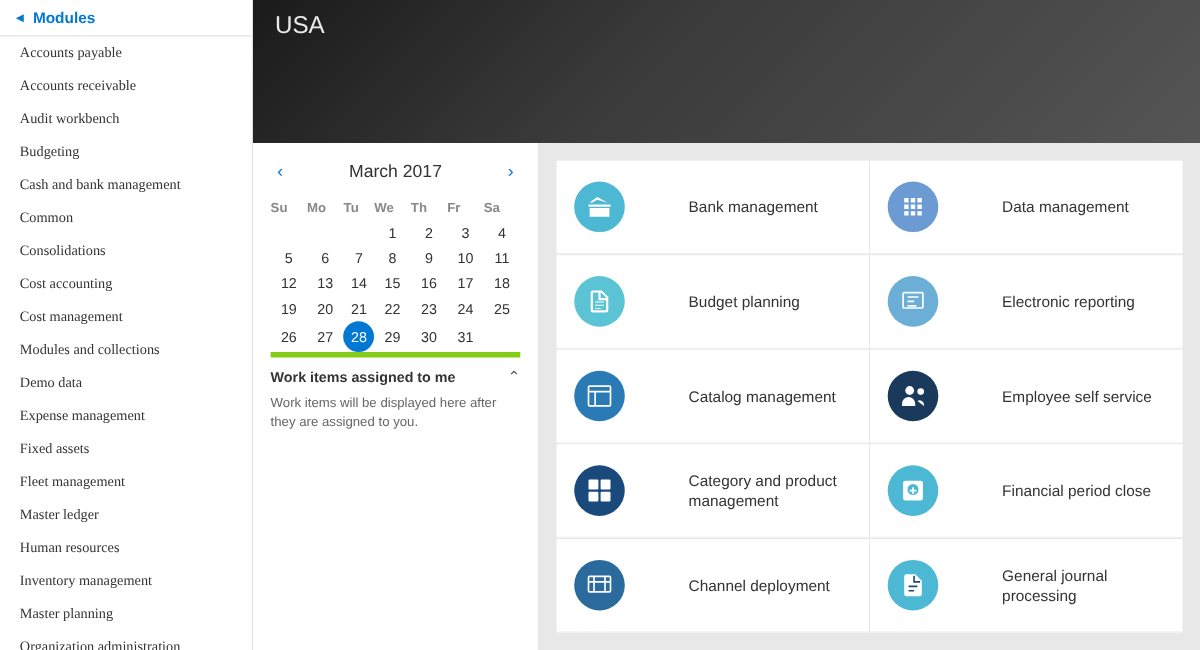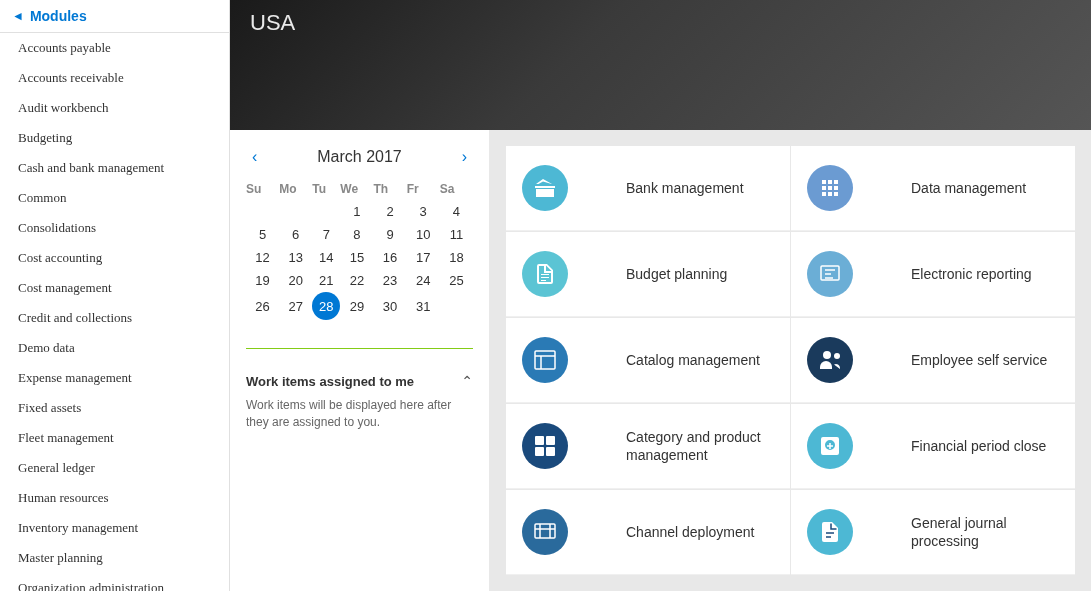--- a/index.html
+++ b/index.html
@@ -33,21 +33,21 @@
     .calendar-nav { display: flex; align-items: center; justify-content: space-between; margin-bottom: 10px; }
     .calendar-nav-btn { background: none; border: none; cursor: pointer; color: #0078d4; font-size: 16px; padding: 2px 6px; }
     .calendar-month-year { font-size: 16px; color: #333; font-weight: 400; }
     .calendar-grid { width: 100%; }
     .calendar-grid table { width: 100%; border-collapse: collapse; }
     .calendar-grid th { text-align: left; font-weight: 700; color: #888; font-size: 12px; padding: 4px 0; }
     .calendar-grid td { text-align: center; padding: 4px 2px; font-size: 13px; color: #333; cursor: pointer; border-radius: 50%; }
     .calendar-grid td.today { background: #0078d4; color: #fff; border-radius: 50%; width: 28px; height: 28px; }
     .calendar-grid td.today-cell { }
 
-    .work-items { margin-top: 28px; border-top: 1px solid #84cc16; padding-top: 24px; }
+    .work-items { margin-top: 0; border-top: 5px solid #84cc16; padding-top: 9px; }
     .work-items-header { display: flex; justify-content: space-between; align-items: center; margin-bottom: 8px; }
     .work-items-title { font-size: 13px; font-weight: 600; color: #333; }
     .work-items-collapse { color: #555; font-size: 14px; cursor: pointer; }
     .work-items-desc { font-size: 12px; color: #666; line-height: 1.4; }
 
     
     .tiles-section { flex: 1; padding: 16px; display: grid; grid-template-columns: 1fr 1fr; grid-template-rows: repeat(5, 1fr); gap: 1px; background: #e8e8e8; overflow-y: auto; }
     .tile { background: #fff; display: flex; align-items: center; padding: 14px 16px; cursor: pointer; gap: 14px; border-bottom: 1px solid #f0f0f0; }
     .tile-icon { width: 46px; height: 46px; border-radius: 50%; display: flex; align-items: center; justify-content: center; flex-shrink: 0; }
     .tile-icon svg { width: 24px; height: 24px; fill: #fff; }
@@ -83,26 +83,26 @@
     <div class="sidebar-list" id="sidebar-list">
         <div class="sidebar-item">Accounts payable</div>
         <div class="sidebar-item">Accounts receivable</div>
         <div class="sidebar-item">Audit workbench</div>
         <div class="sidebar-item">Budgeting</div>
         <div class="sidebar-item">Cash and bank management</div>
         <div class="sidebar-item">Common</div>
         <div class="sidebar-item">Consolidations</div>
         <div class="sidebar-item">Cost accounting</div>
         <div class="sidebar-item">Cost management</div>
-        <div class="sidebar-item">Credit and collections</div>
+        <div class="sidebar-item">Modules and collections</div>
         <div class="sidebar-item">Demo data</div>
         <div class="sidebar-item">Expense management</div>
         <div class="sidebar-item">Fixed assets</div>
         <div class="sidebar-item">Fleet management</div>
-        <div class="sidebar-item">General ledger</div>
+        <div class="sidebar-item">Master ledger</div>
         <div class="sidebar-item">Human resources</div>
         <div class="sidebar-item">Inventory management</div>
         <div class="sidebar-item">Master planning</div>
         <div class="sidebar-item">Organization administration</div>
         <div class="sidebar-item">Payroll</div>
       </div>
   </div>
 
   <div class="main">
 

